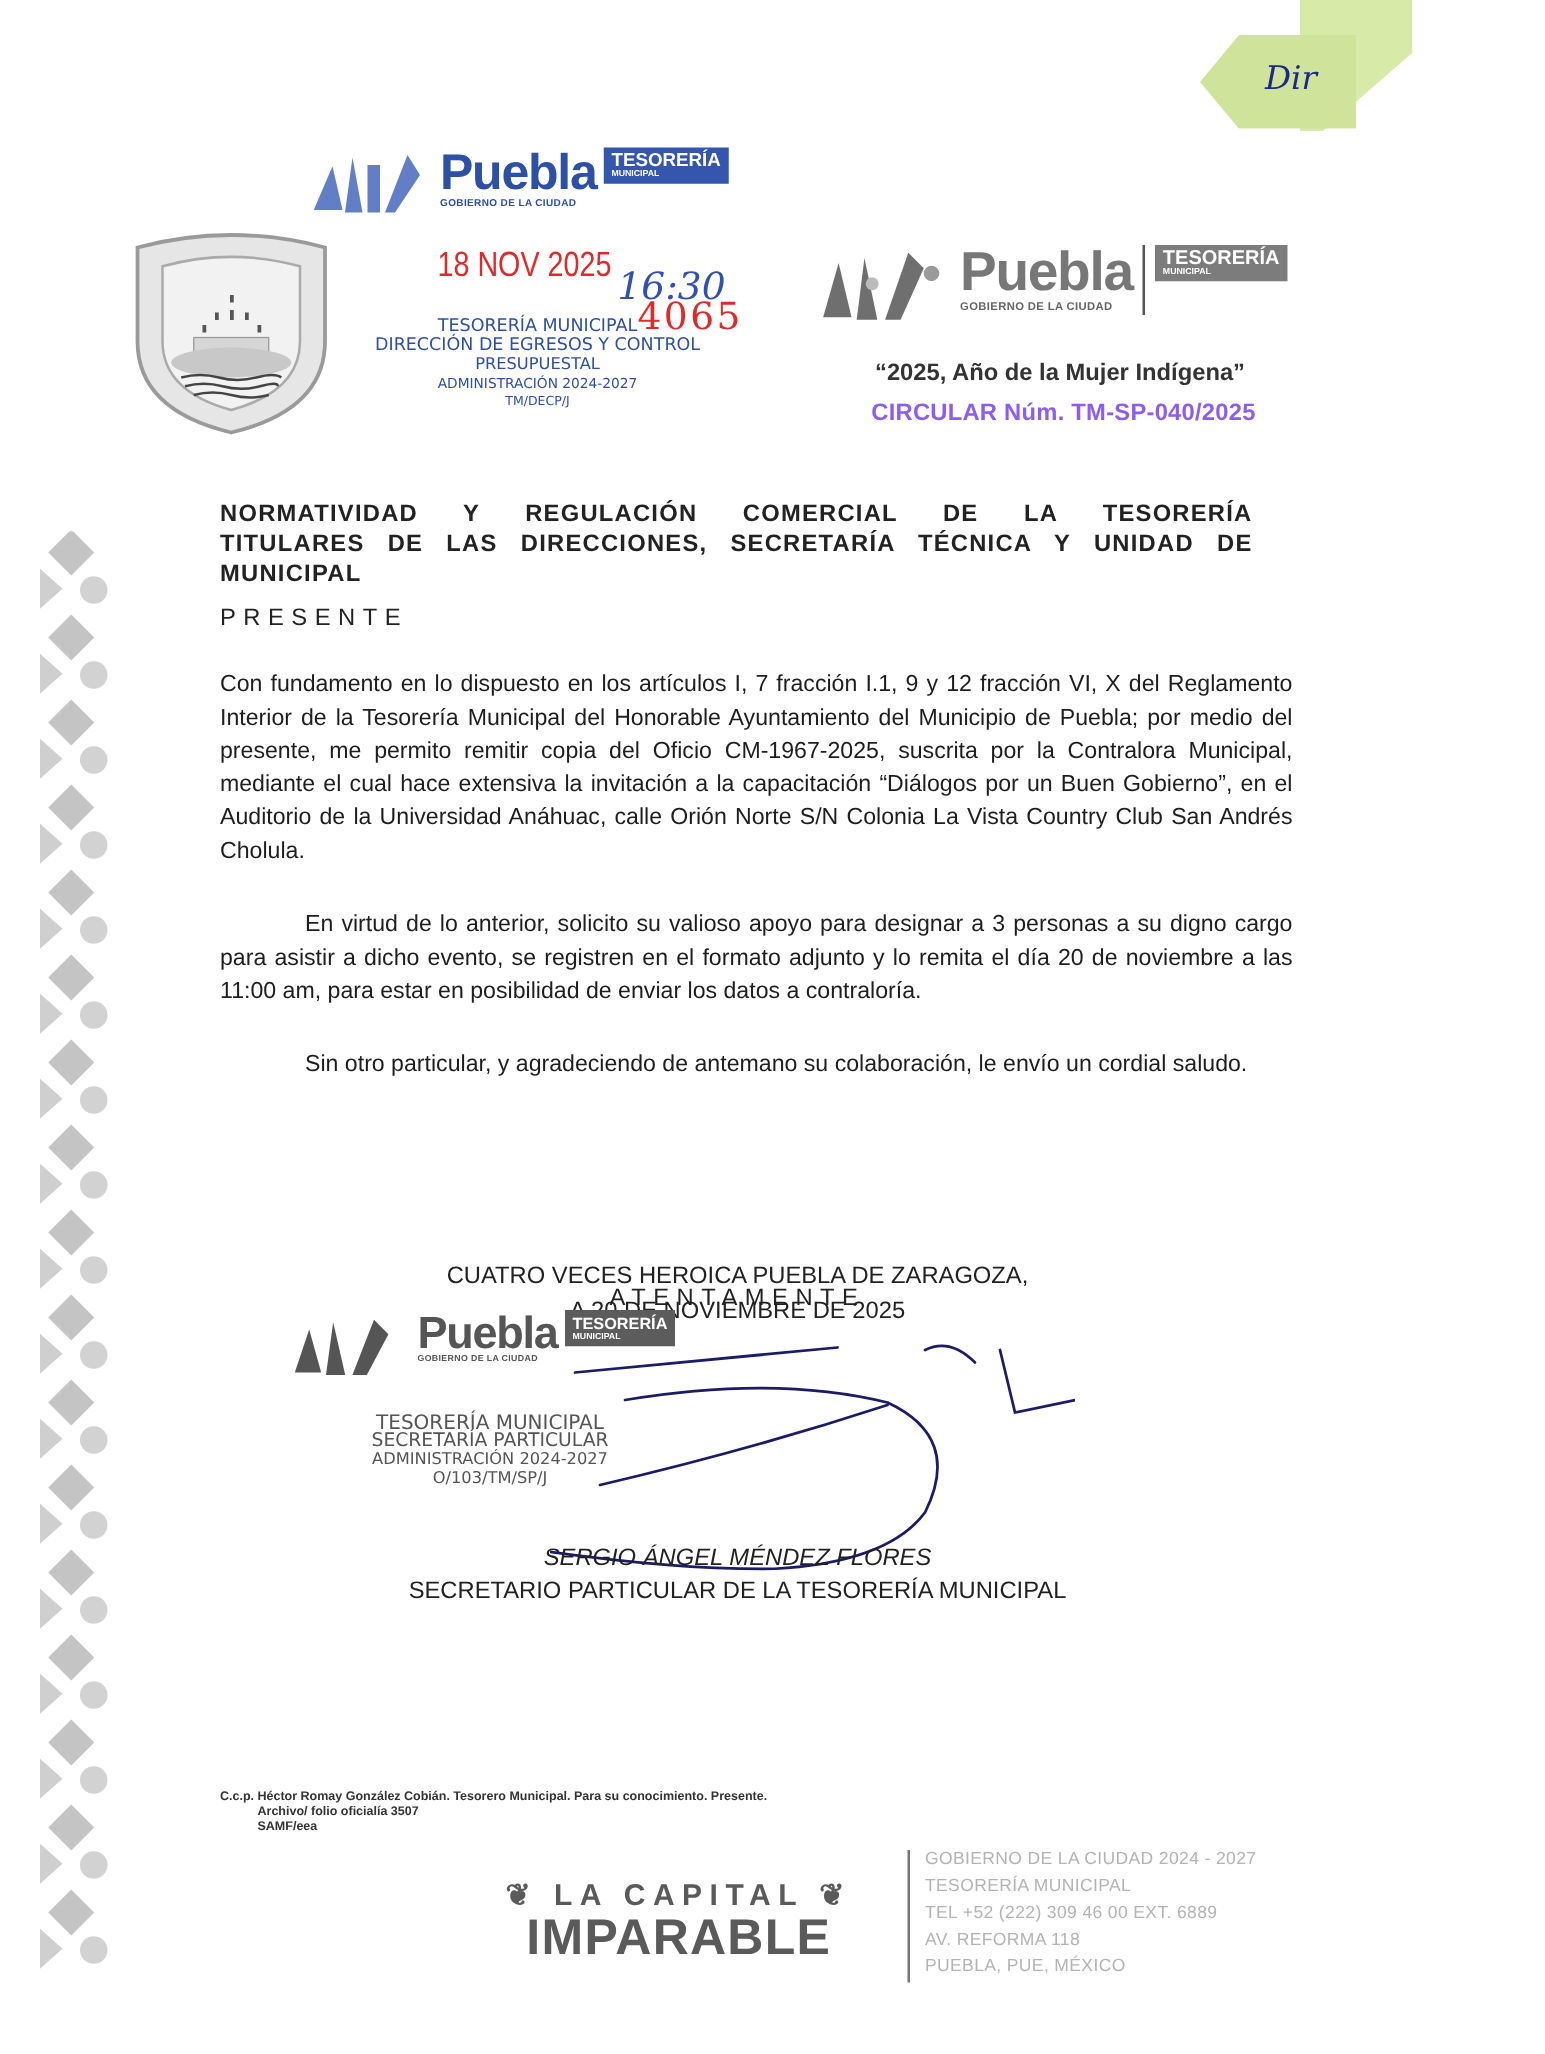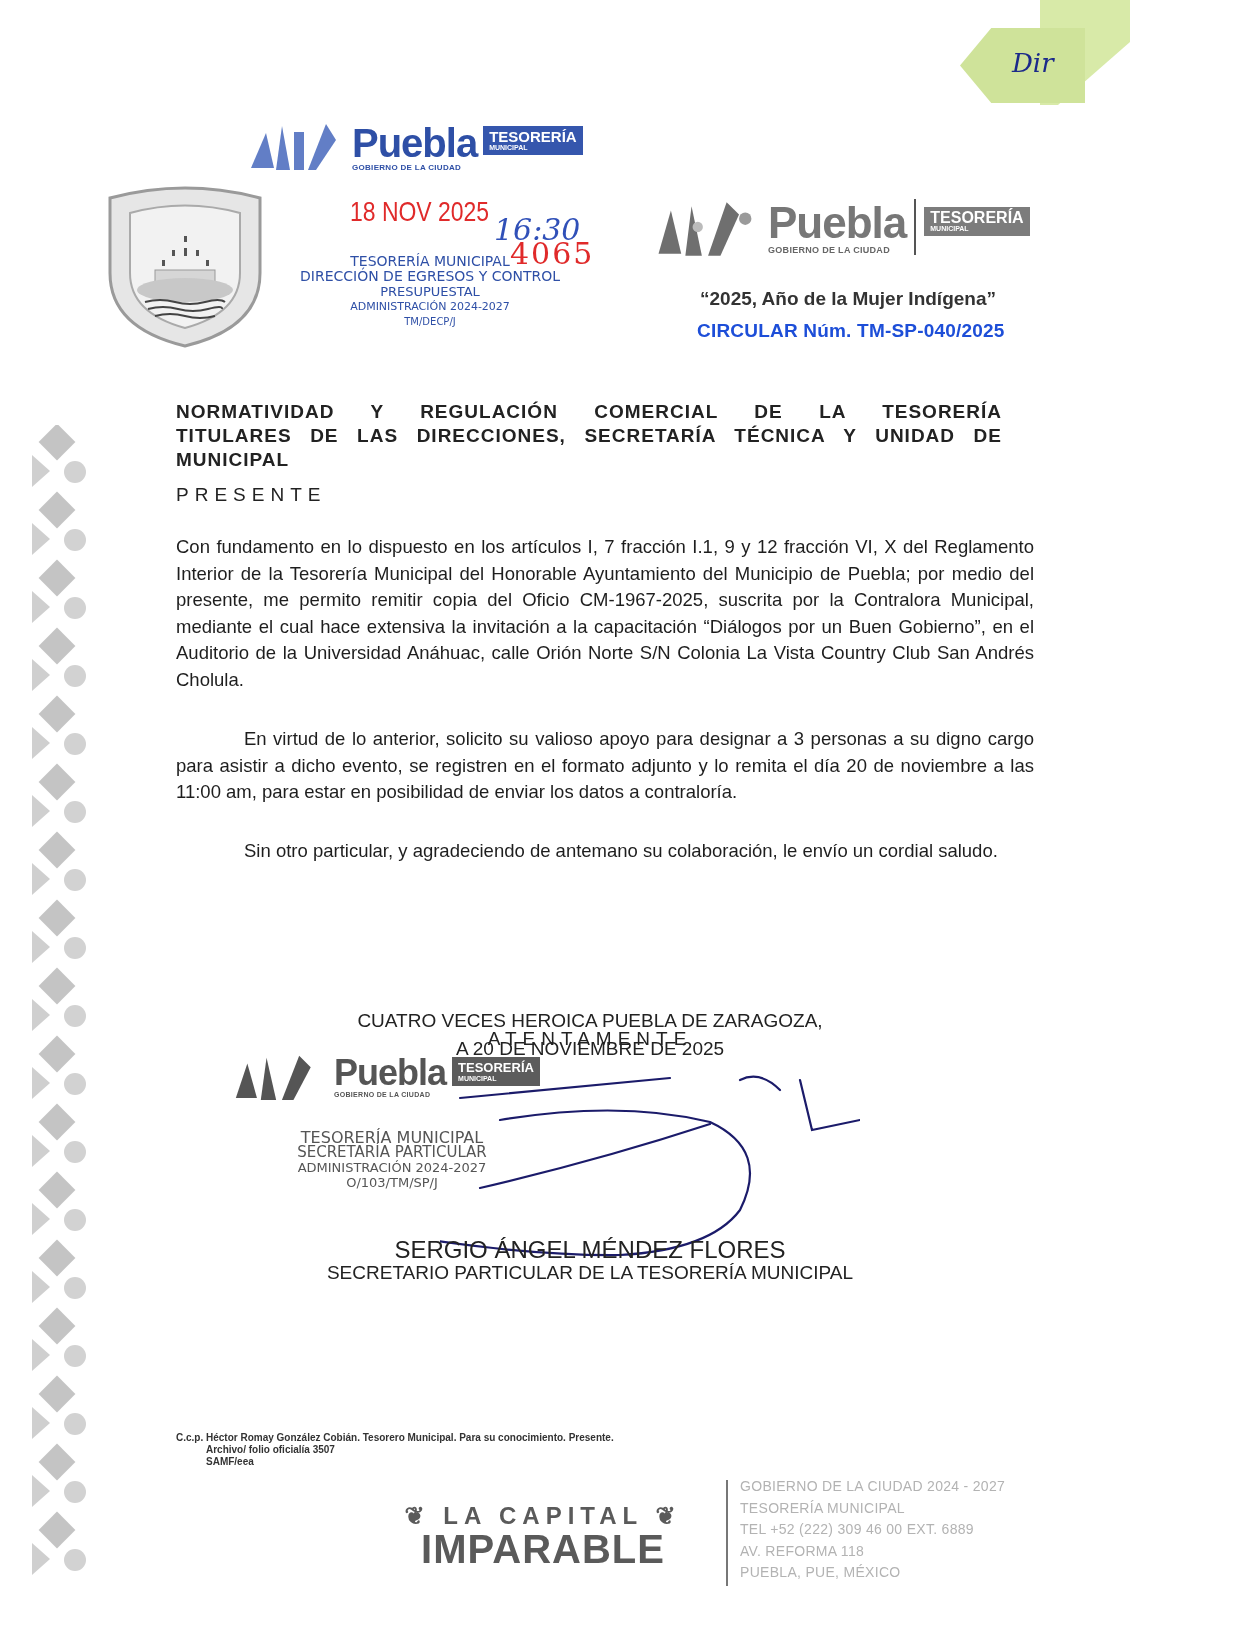--- a/index.html
+++ b/index.html
@@ -13,59 +13,59 @@
   .strip .blob{position:absolute;left:34px;top:36px;width:22px;height:22px;border-radius:50%;background:#d2d2d2;}
   
   .sticky{left:960px;top:0;width:170px;height:110px;}
   .sticky .note{position:absolute;left:0;top:28px;width:125px;height:75px;background:#cfe39a;clip-path:polygon(25% 0,100% 0,100% 100%,25% 100%,0 50%);}
   .sticky .note2{position:absolute;left:80px;top:0;width:90px;height:105px;background:#d8eaa8;clip-path:polygon(0 0,100% 0,100% 40%,20% 100%,0 100%);}
   .sticky .hand{position:absolute;left:52px;top:48px;font-family:"DejaVu Serif",serif;font-style:italic;font-size:26px;color:#1b2a8a;}
   
   .shield{left:100px;top:178px;width:170px;height:170px;}
   
   .stamp1{left:246px;top:118px;width:350px;}
-  .logo-row{display:flex;align-items:center;gap:6px;}
+  .logo-row{display:flex;align-items:flex-start;gap:6px;}
   .logo-mark{width:100px;height:58px;}
   .puebla-word{font-weight:bold;font-size:40px;line-height:40px;letter-spacing:-1px;}
   .gob{font-size:8px;font-weight:bold;letter-spacing:.3px;}
   .tes-box{padding:3px 6px;font-weight:bold;font-size:15px;line-height:15px;color:#fff;}
   .tes-box small{display:block;font-size:7px;line-height:8px;}
   .blue{color:#2e4fa6;}
   .date-red{left:350px;top:196px;font-family:"Liberation Sans Narrow","Liberation Sans",sans-serif;font-size:28px;color:#e02a2a;transform:scaleX(.82);transform-origin:left;}
   .time-hand{left:460px;top:212px;font-family:"DejaVu Serif",serif;font-style:italic;font-size:30px;color:#3050b8;margin-left:34px;}
   .folio-red{left:510px;top:236px;font-family:"DejaVu Serif",serif;font-size:30px;color:#e02a2a;letter-spacing:2px;}
   .stamp1-text{left:300px;top:254px;width:260px;text-align:center;font-family:"DejaVu Sans",sans-serif;color:#2e4fa6;line-height:15px;}
   .stamp1-text div{white-space:nowrap;}
   .s-a{font-size:14px;} .s-b{font-size:14px;} .s-c{font-size:13px;} .s-d{font-size:11px;} .s-e{font-size:10px;}
   
   .hdr-logo{left:650px;top:196px;}
   .hdr-logo .puebla-word{font-size:44px;line-height:44px;color:#777;}
   .hdr-logo .gob{color:#666;font-size:9px;}
   .hdr-logo .tes-box{background:#7c7c7c;font-size:16px;}
   .motto{left:700px;top:288px;font-size:19px;font-weight:bold;color:#333;}
-  .circular{left:697px;top:320px;font-size:19px;font-weight:bold;color:#1d4ed8;letter-spacing:.2px;}
+  .circular{left:697px;top:320px;font-size:19px;font-weight:bold;color:#8b5cf6;letter-spacing:.2px;}
   
   .recip{left:176px;top:400px;width:826px;font-size:19px;font-weight:bold;letter-spacing:1px;line-height:24px;color:#222;}
   .recip .just{text-align:justify;text-align-last:justify;}
   .presente{left:176px;top:484px;font-size:19px;letter-spacing:6px;color:#222;}
   
   .para{left:176px;width:858px;font-size:18.5px;line-height:26.5px;text-align:justify;color:#1e1e1e;}
   .para .ind{display:inline-block;width:68px;}
   
   .center-block{left:290px;width:600px;text-align:center;font-size:19px;color:#222;}
   .atentamente{top:982px;letter-spacing:6px;font-weight:normal;margin-top:46px;}
   .city{top:1010px;}
   .fecha{top:1038px;}
   .stamp2{left:232px;top:1048px;}
   .stamp2 .puebla-word{font-size:36px;line-height:36px;color:#555;}
   .stamp2 .gob{font-size:7px;color:#555;}
   .stamp2 .tes-box{background:#5c5c5c;font-size:13px;}
   .stamp2-text{left:262px;top:1130px;width:260px;text-align:center;color:#555;font-family:"DejaVu Sans",sans-serif;line-height:15px;}
   .stamp2-text .a{font-size:16px;} .stamp2-text .b{font-size:15px;} .stamp2-text .c{font-size:13px;} .stamp2-text .d{font-size:13px;}
-  .signer{top:1236px;font-size:24px;}
+  .signer{top:1236px;font-size:19px;font-style:italic;}
   .signer-title{top:1262px;font-size:19px;}
   .sig-svg{left:440px;top:1060px;}
   
   .ccp{left:176px;top:1432px;font-size:10px;font-weight:bold;color:#333;line-height:12px;}
   .ccp div:nth-child(n+2){padding-left:30px;}
   .capital{left:398px;top:1502px;width:290px;text-align:center;color:#5a5a5a;}
   .capital .la{font-size:24px;font-weight:bold;letter-spacing:6px;}
   .capital .imp{font-size:40px;font-weight:bold;line-height:38px;letter-spacing:1px;}
   .foot-sep{left:726px;top:1480px;width:2px;height:106px;background:#777;}
   .foot-addr{left:740px;top:1476px;font-size:14px;line-height:21.5px;color:#b3b3b3;letter-spacing:.3px;}

